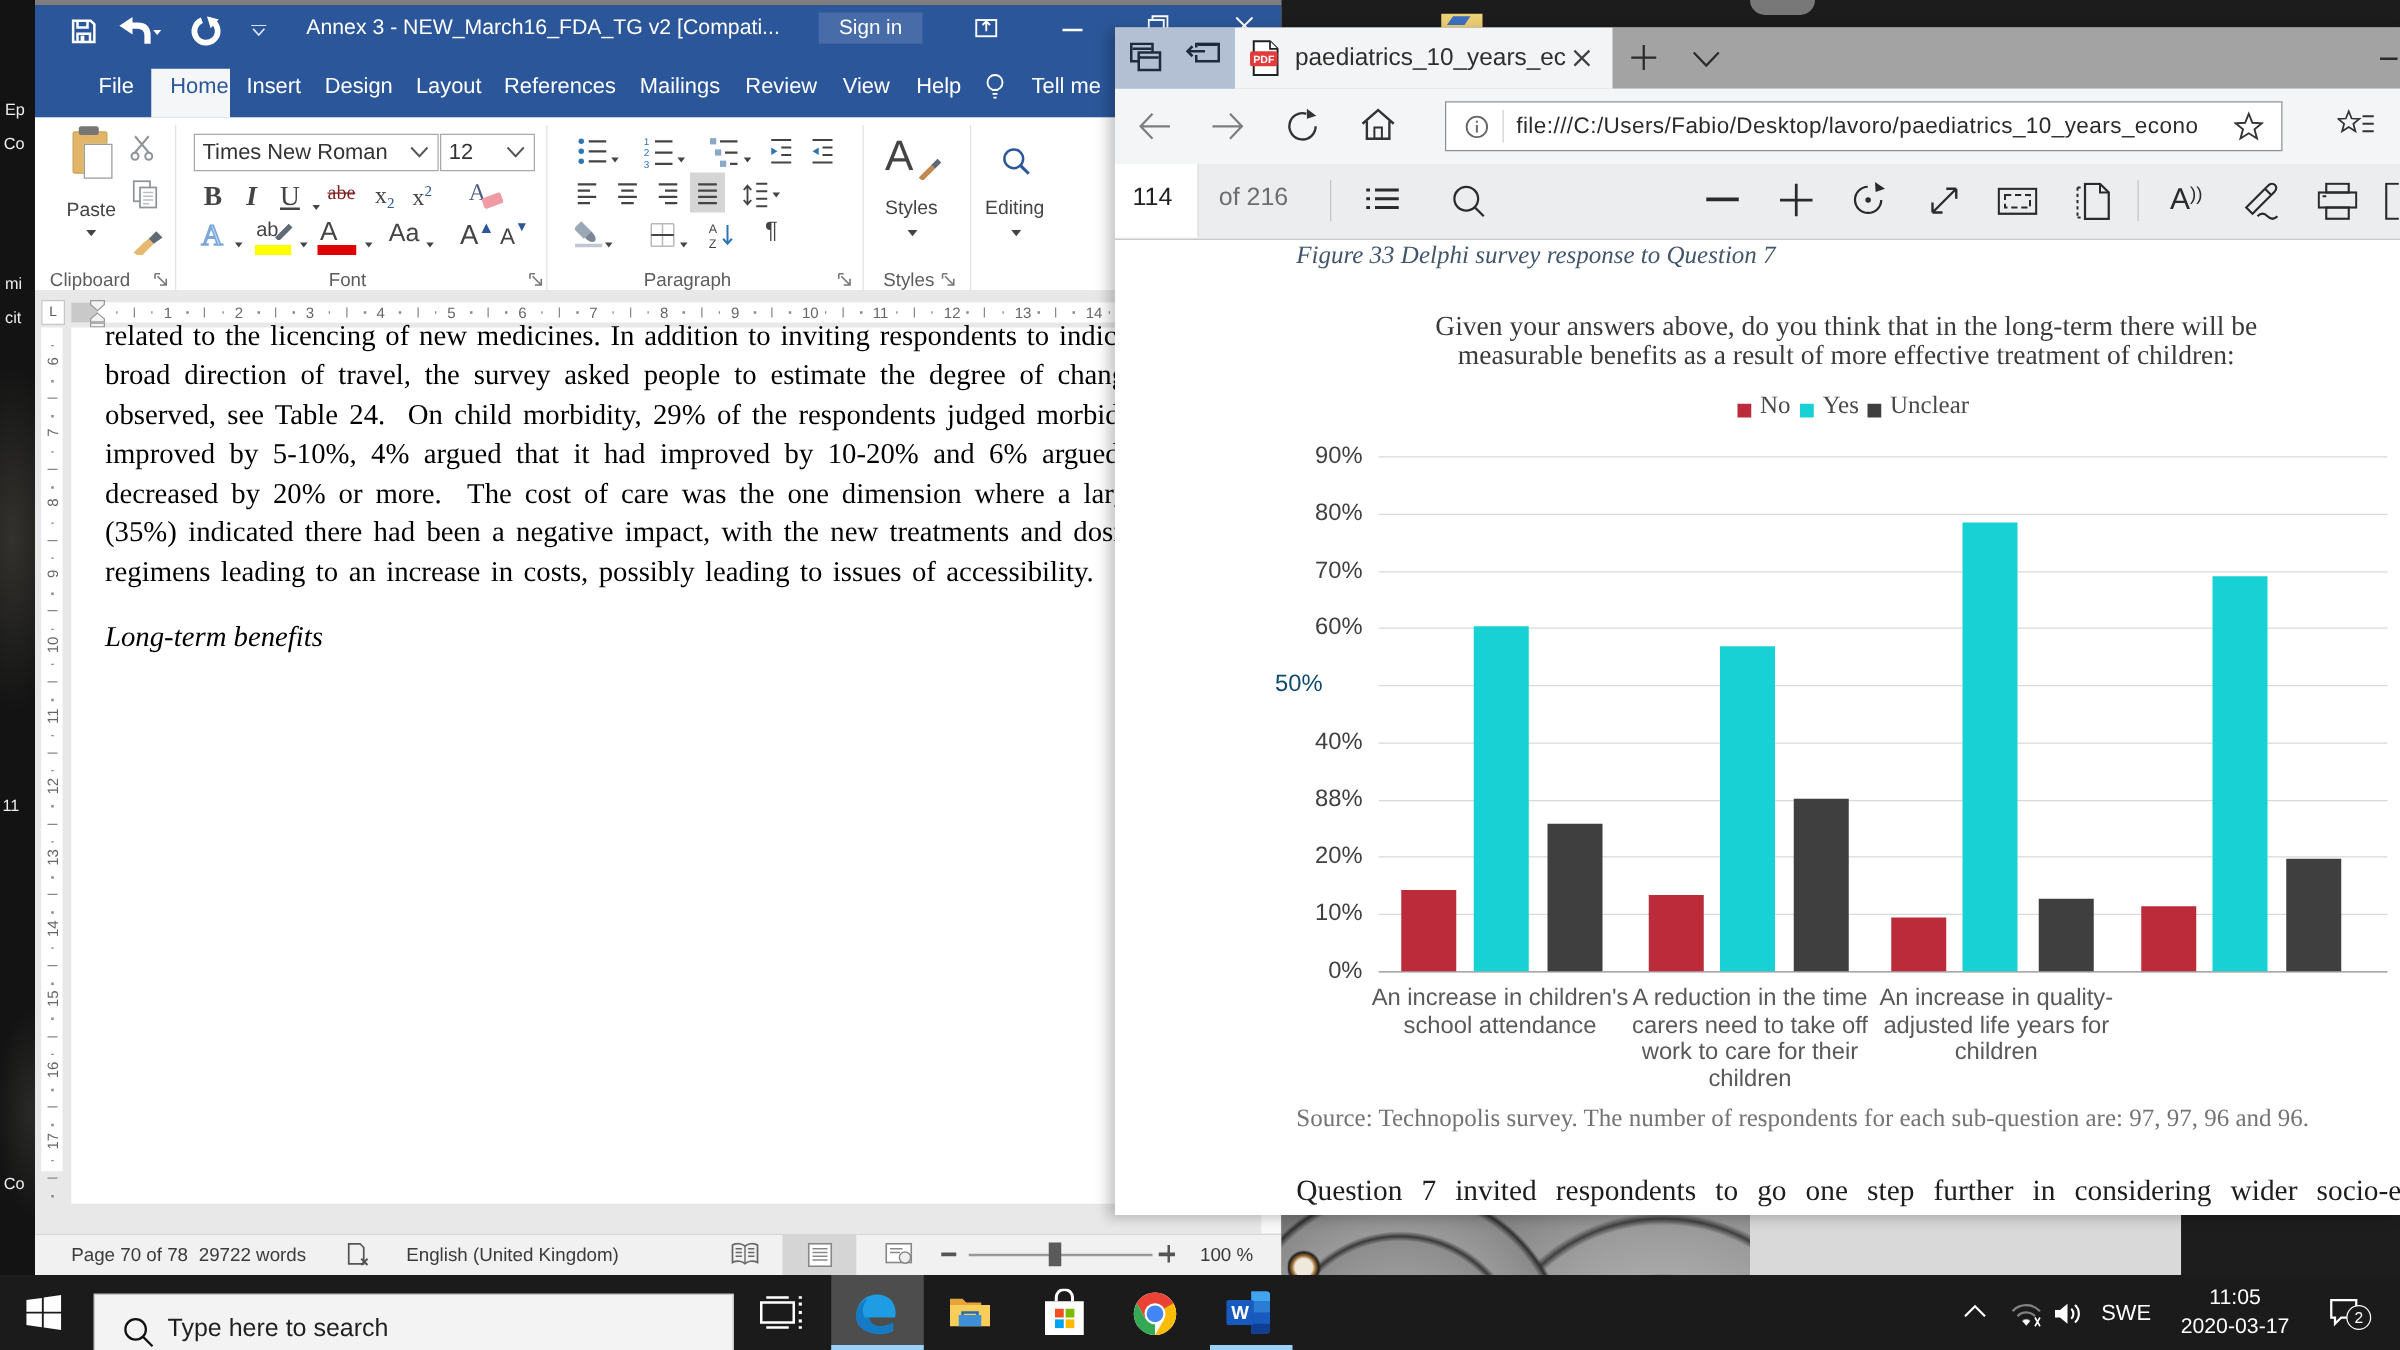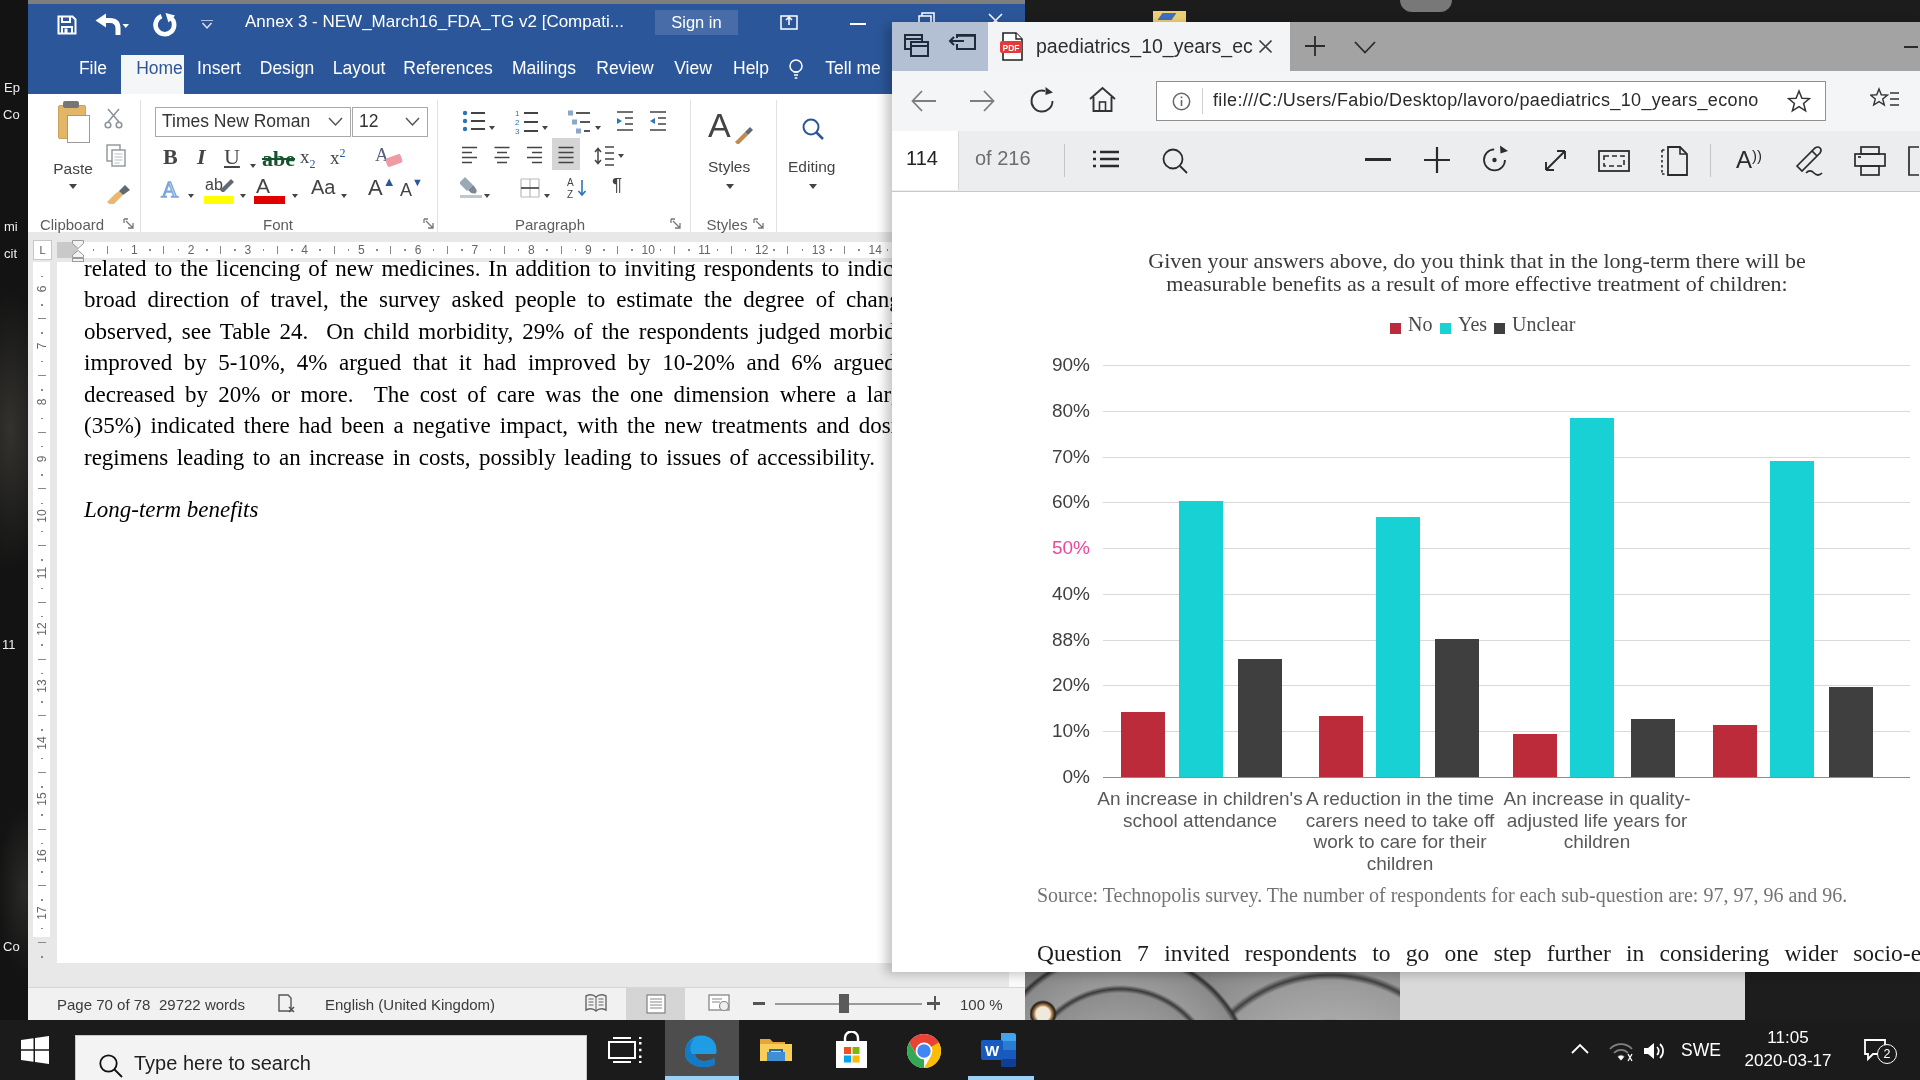--- a/index.html
+++ b/index.html
@@ -148,21 +148,21 @@
     <div class="abs" style="left:324px;top:13px;width:74px;height:28px;border:1px solid #a9a9a9;background:#fff;">
       <div class="abs" style="left:6px;top:3px;font-size:17.5px;color:#333;">12</div>
       <svg class="abs" style="left:52px;top:9px" width="15" height="10" viewBox="0 0 15 10">
           <path d="M1 1 L7.5 8 L14 1" fill="none" stroke="#555" stroke-width="1.5"></path>
         </svg>
     </div>
     <div class="abs" style="left:135px;top:50px;font-size:22px;font-weight:bold;color:#444;font-family:'Liberation Serif',serif;">B</div>
     <div class="abs" style="left:169px;top:50px;font-size:22px;font-style:italic;font-weight:bold;color:#444;font-family:'Liberation Serif',serif;">I</div>
     <div class="abs" style="left:196px;top:50px;font-size:22px;color:#444;text-decoration:underline;font-family:'Liberation Serif',serif;">U</div>
     <div class="abs" style="left:222px;top:70px;width:0;height:0;border-left:3.5px solid transparent;border-right:3.5px solid transparent;border-top:4.5px solid #444;"></div>
-    <div class="abs" style="left:234px;top:52px;font-size:22px;color:#14532d;text-decoration:line-through;font-family:'Liberation Serif',serif;font-weight:bold;">abe</div>
+    <div class="abs" style="left:234px;top:52px;font-size:16px;color:#7f1d1d;text-decoration:line-through;font-family:'Liberation Serif',serif;">abe</div>
     <div class="abs" style="left:272px;top:52px;font-size:19px;color:#444;font-family:'Liberation Serif',serif;">x<sub style="font-size:12px;color:#2b579a">2</sub></div>
     <div class="abs" style="left:302px;top:52px;font-size:19px;color:#444;font-family:'Liberation Serif',serif;">x<sup style="font-size:12px;color:#2b579a">2</sup></div>
     <div class="abs" style="left:347px;top:50px;font-size:19px;color:#51617f;font-family:'Liberation Serif',serif;">A</div>
     <div class="abs" style="left:358px;top:62px;width:16px;height:9px;background:#ef9aa5;border-radius:2px;transform:rotate(-20deg)"></div>
 
     <div class="abs" style="left:133px;top:82px;font-size:24px;color:#bcd7f0;-webkit-text-stroke:1.3px #7da7d9;font-family:'Liberation Serif',serif;">A</div>
     <div class="abs" style="left:160px;top:100px;width:0;height:0;border-left:3.5px solid transparent;border-right:3.5px solid transparent;border-top:4.5px solid #444;"></div>
     <div class="abs" style="left:177px;top:82px;font-size:16px;color:#444;">ab</div>
     <svg class="abs" style="left:190px;top:80px" width="18" height="18" viewBox="0 0 18 18">
         <path d="M2 16 L13 5 L16 8 L5 19 Z" fill="#5f6a75"></path>
@@ -558,41 +558,42 @@
       <rect x="7" y="1" width="18" height="7" fill="none" stroke="#2b2b2b" stroke-width="1.7"></rect>
       <rect x="1" y="8" width="30" height="12" fill="none" stroke="#2b2b2b" stroke-width="1.7"></rect>
       <rect x="7" y="20" width="18" height="9" fill="none" stroke="#2b2b2b" stroke-width="1.7"></rect>
       <path d="M4 11 h3" stroke="#2b2b2b" stroke-width="1.7"></path>
     </svg>
     <svg class="abs" style="left:1014px;top:15px" width="14" height="30" viewBox="0 0 14 30">
       <path d="M13 1 H3 V29 H13" fill="none" stroke="#2b2b2b" stroke-width="1.7"></path>
     </svg>
   </div>
   <div id="econtent" class="abs">
+    <div class="abs" style="left:145px;top:1px;font-size:20px;font-style:italic;color:#42566b;font-family:'Liberation Serif',serif;">Figure 33 Delphi survey response to Question 7</div>
     <div class="abs" style="left:85px;top:58px;width:1000px;text-align:center;font-size:22px;line-height:22.5px;color:#3a3a3a;font-family:'Liberation Serif',serif;">Given your answers above, do you think that in the long-term there will be<br>measurable benefits as a result of more effective treatment of children:</div>
 
     <div class="abs" style="left:498px;top:131px;width:11px;height:11px;background:#bb2b3a;"></div>
     <div class="abs" style="left:516px;top:121px;font-size:20px;color:#4a4a4a;font-family:'Liberation Serif',serif;">No</div>
     <div class="abs" style="left:548px;top:131px;width:11px;height:11px;background:#18d1d4;"></div>
     <div class="abs" style="left:566px;top:121px;font-size:20px;color:#4a4a4a;font-family:'Liberation Serif',serif;">Yes</div>
     <div class="abs" style="left:602px;top:131px;width:11px;height:11px;background:#3f3f3f;"></div>
     <div class="abs" style="left:620px;top:121px;font-size:20px;color:#4a4a4a;font-family:'Liberation Serif',serif;">Unclear</div>
 
     <div class="abs" style="left:211px;top:585.0px;width:807px;height:1px;background:#8c8c8c;"></div>
     <div class="abs" style="left:128px;top:574.0px;width:70px;text-align:right;font-size:19px;color:#404040;">0%</div>
     <div class="abs" style="left:211px;top:539.2px;width:807px;height:1px;background:#d9d9d9;"></div>
     <div class="abs" style="left:128px;top:528.2px;width:70px;text-align:right;font-size:19px;color:#404040;">10%</div>
     <div class="abs" style="left:211px;top:493.4px;width:807px;height:1px;background:#d9d9d9;"></div>
     <div class="abs" style="left:128px;top:482.4px;width:70px;text-align:right;font-size:19px;color:#404040;">20%</div>
     <div class="abs" style="left:211px;top:447.7px;width:807px;height:1px;background:#d9d9d9;"></div>
     <div class="abs" style="left:128px;top:436.7px;width:70px;text-align:right;font-size:19px;color:#404040;">88%</div>
     <div class="abs" style="left:211px;top:401.9px;width:807px;height:1px;background:#d9d9d9;"></div>
     <div class="abs" style="left:128px;top:390.9px;width:70px;text-align:right;font-size:19px;color:#404040;">40%</div>
     <div class="abs" style="left:211px;top:356.1px;width:807px;height:1px;background:#d9d9d9;"></div>
-    <div class="abs" style="left:128px;top:345.1px;width:70px;text-align:right;font-size:19px;color:#ec4899;">50%</div>
+    <div class="abs" style="left:128px;top:345.1px;width:70px;text-align:left;font-size:19px;color:#0c4a6e;">50%</div>
     <div class="abs" style="left:211px;top:310.3px;width:807px;height:1px;background:#d9d9d9;"></div>
     <div class="abs" style="left:128px;top:299.3px;width:70px;text-align:right;font-size:19px;color:#404040;">60%</div>
     <div class="abs" style="left:211px;top:264.5px;width:807px;height:1px;background:#d9d9d9;"></div>
     <div class="abs" style="left:128px;top:253.5px;width:70px;text-align:right;font-size:19px;color:#404040;">70%</div>
     <div class="abs" style="left:211px;top:218.8px;width:807px;height:1px;background:#d9d9d9;"></div>
     <div class="abs" style="left:128px;top:207.8px;width:70px;text-align:right;font-size:19px;color:#404040;">80%</div>
     <div class="abs" style="left:211px;top:173.0px;width:807px;height:1px;background:#d9d9d9;"></div>
     <div class="abs" style="left:128px;top:162.0px;width:70px;text-align:right;font-size:19px;color:#404040;">90%</div>
     <div class="abs" style="left:229px;top:519.5px;width:44px;height:65.5px;background:#bb2b3a;"></div>
     <div class="abs" style="left:286.5px;top:309.0px;width:44px;height:276.0px;background:#18d1d4;"></div>

